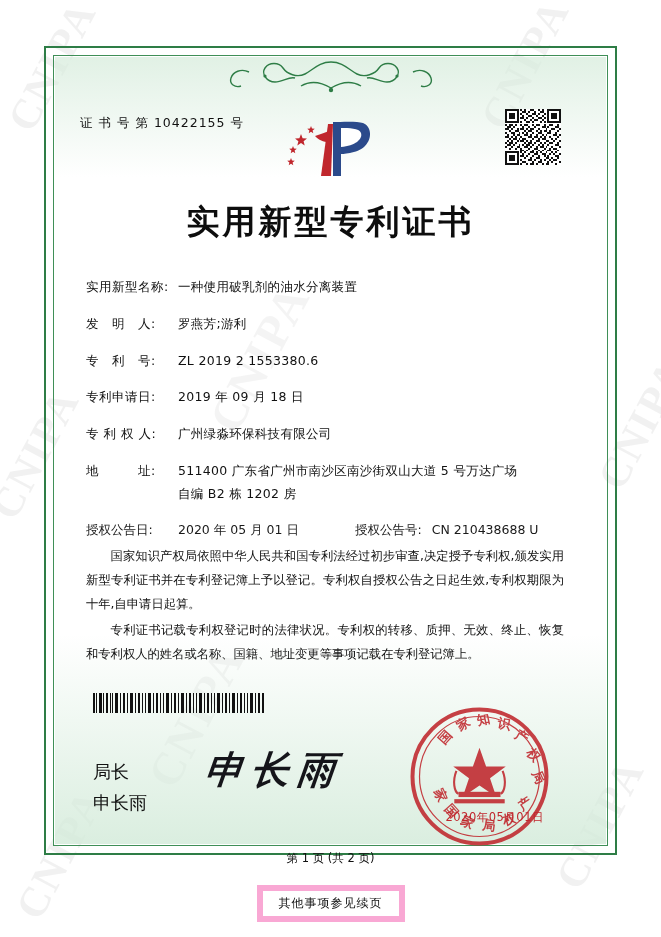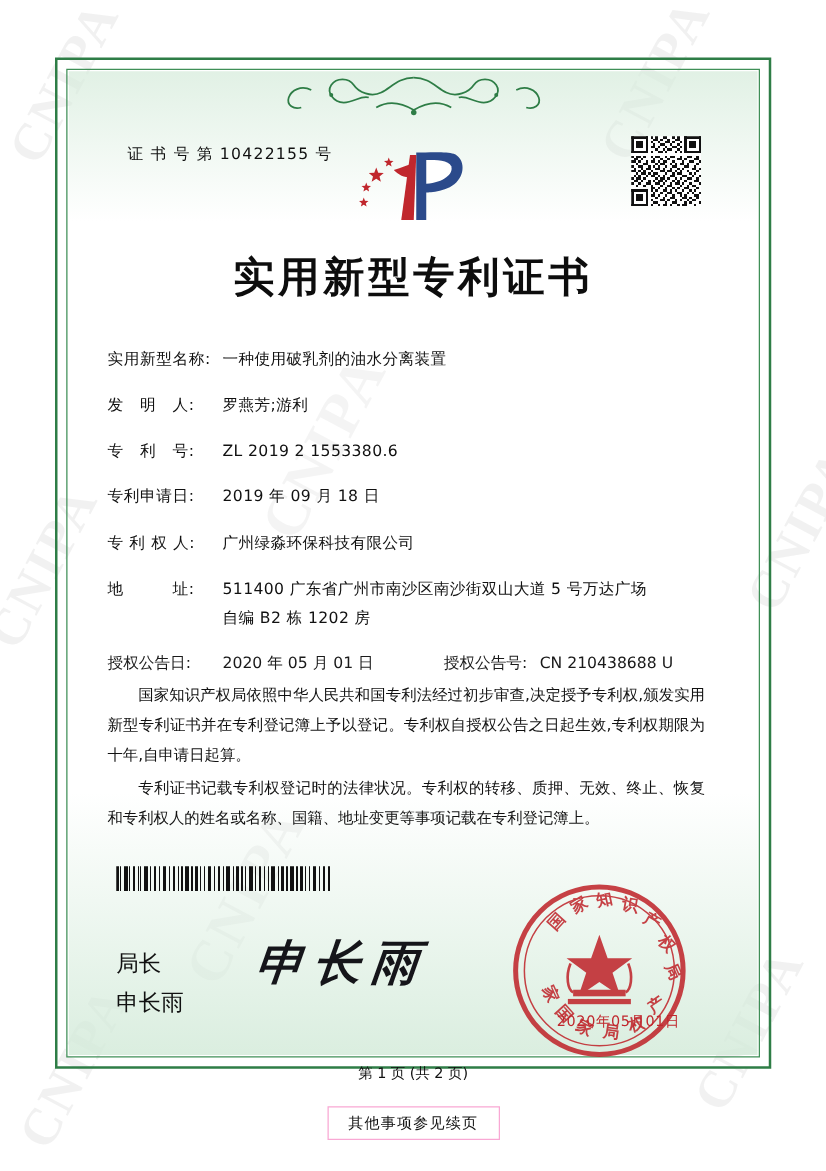--- a/index.html
+++ b/index.html
@@ -86,21 +86,21 @@
     position: absolute;
     left: 505px;
     top: 109px;
     width: 56px;
     height: 56px;
   }
 
   
   .cert-no {
     position: absolute;
-    left: 102px;
+    left: 80px;
     top: 115px;
     font-size: 12.5px;
     font-family: "DejaVu Sans", "Liberation Sans", sans-serif;
     letter-spacing: 1px;
     color: #111;
   }
   .logo {
     position: absolute;
     left: 50%;
     top: 118px;
@@ -242,21 +242,21 @@
     top: 851px;
     text-align: center;
     font-size: 11.5px;
     color: #111;
   }
   .footer-note {
     position: absolute;
     left: 50%;
     top: 885px;
     transform: translateX(-50%);
-    border: 1px solid #f9a8d4;
+    border: 6px solid #f9a8d4;
     padding: 4px 16px;
     font-size: 12px;
     letter-spacing: 1px;
     color: #111;
     background: #fff;
     font-family: Liberation Mono, monospace;
   }
 </style>
 </head>
 <body>

